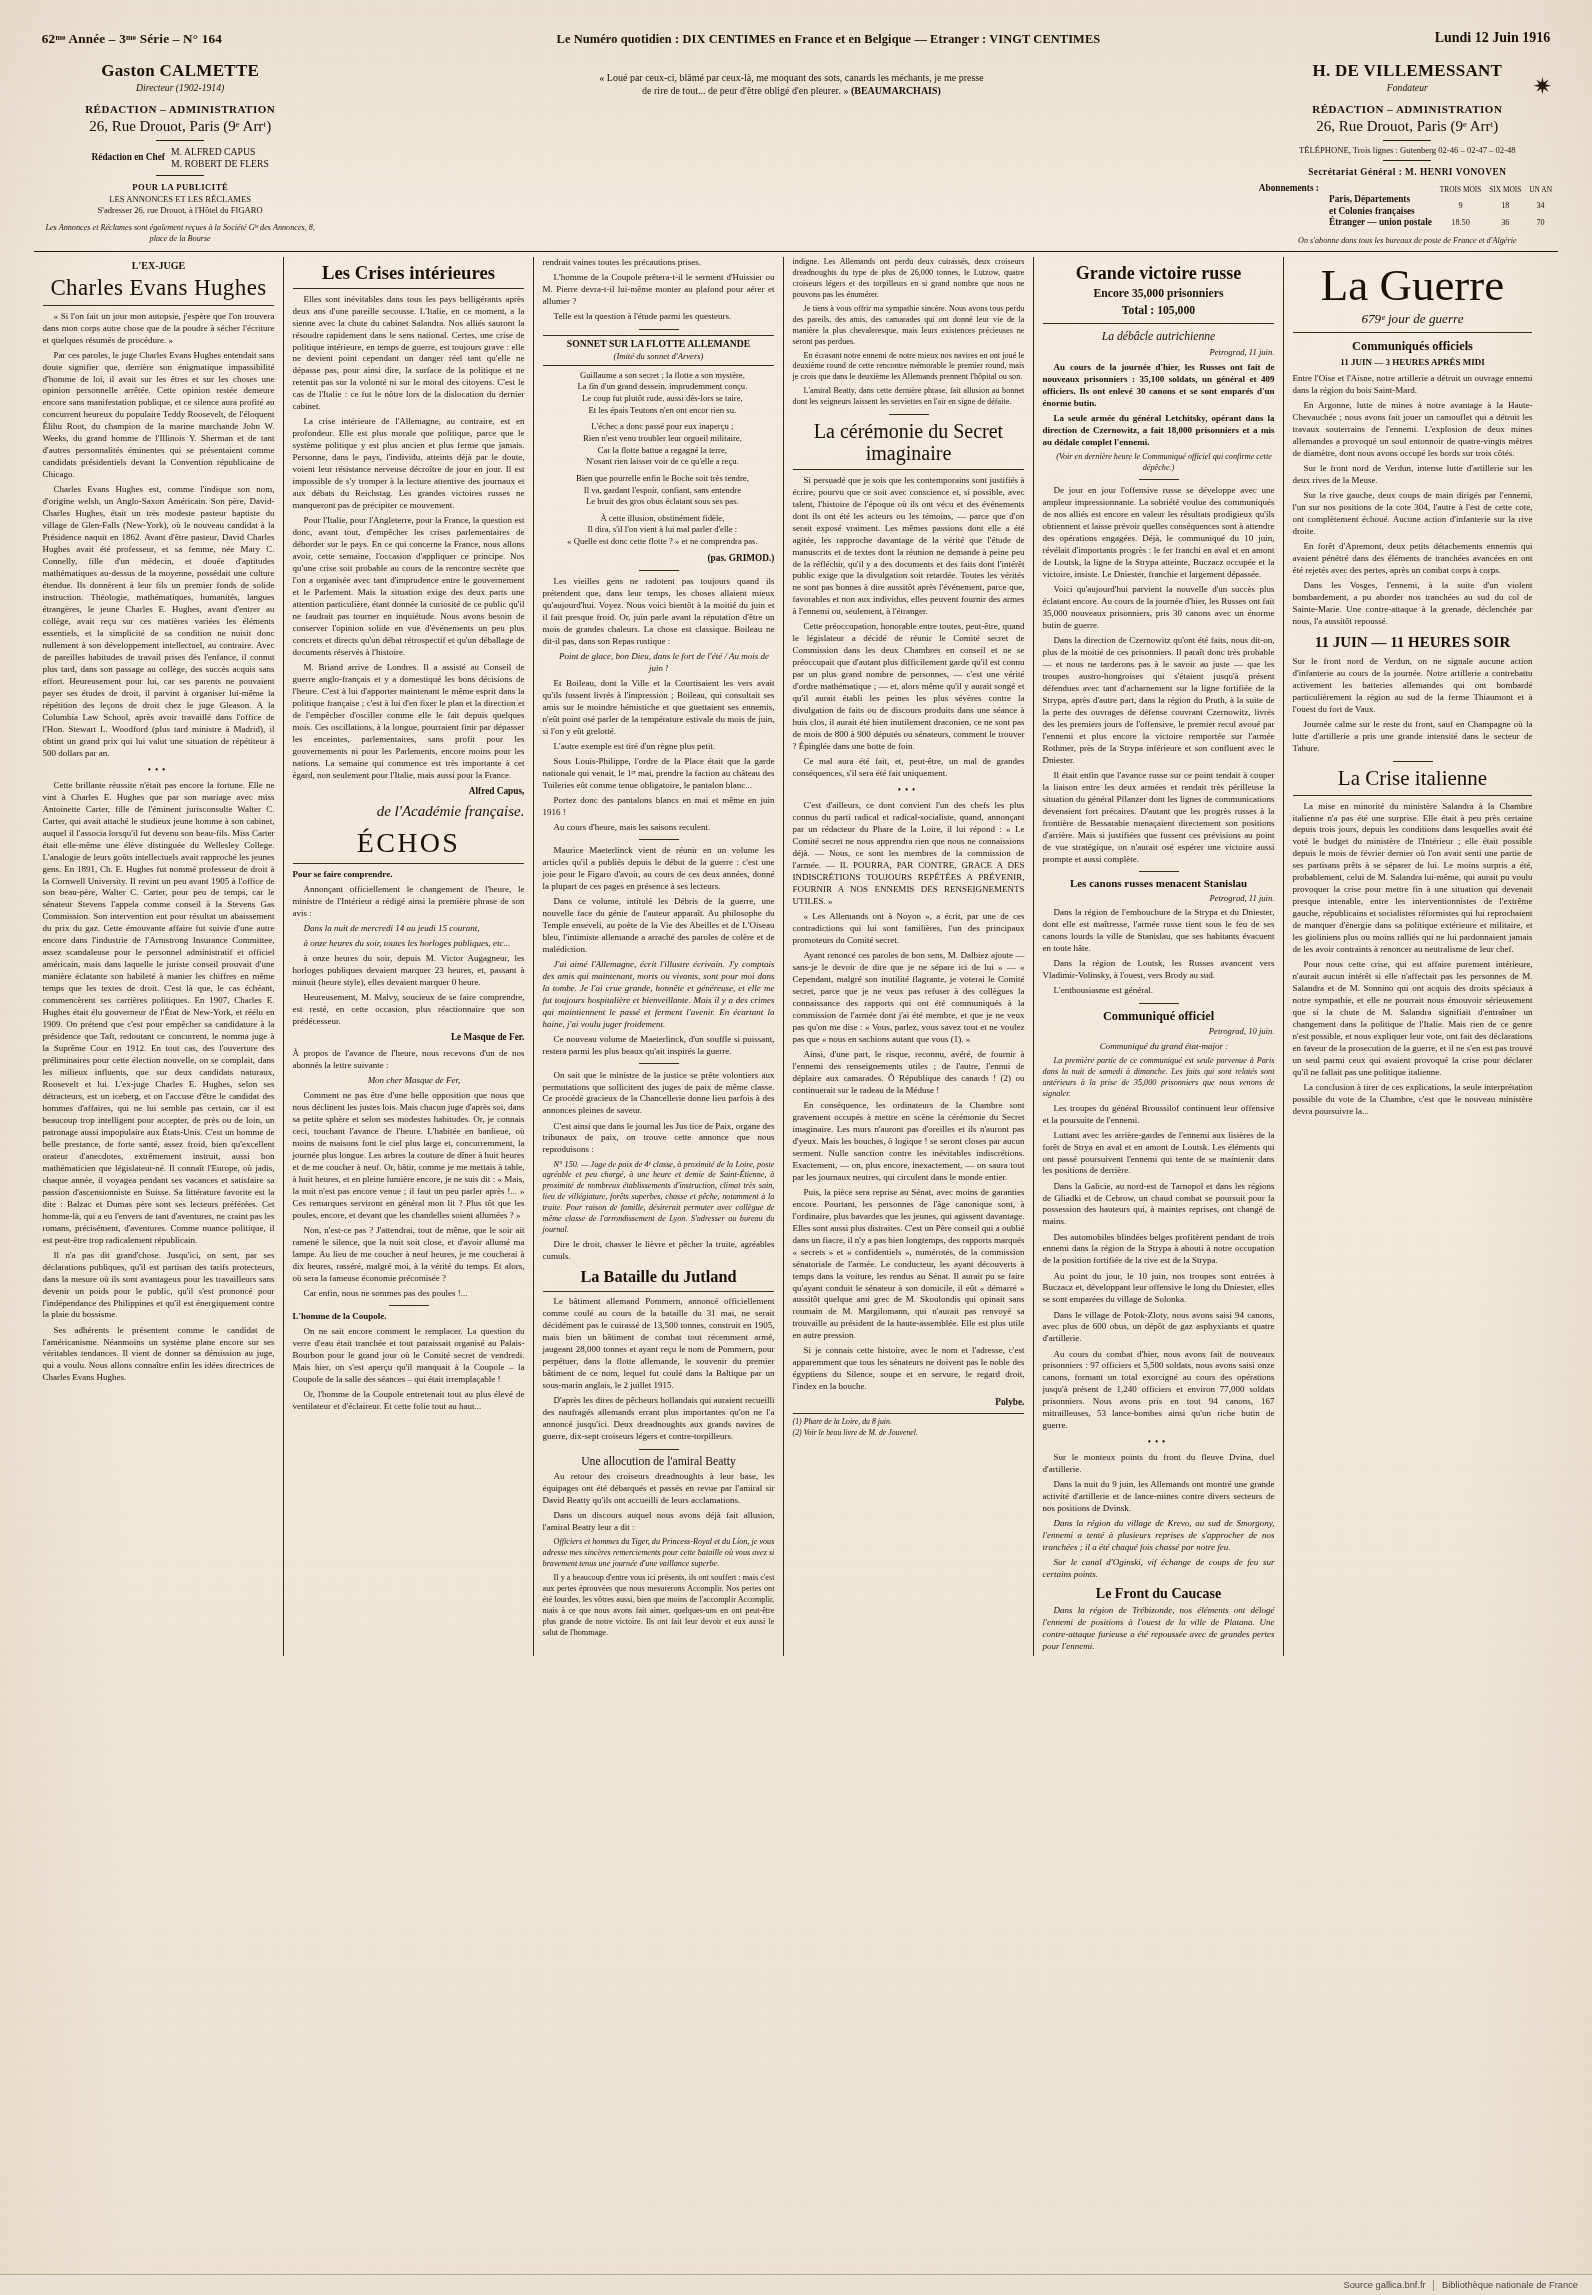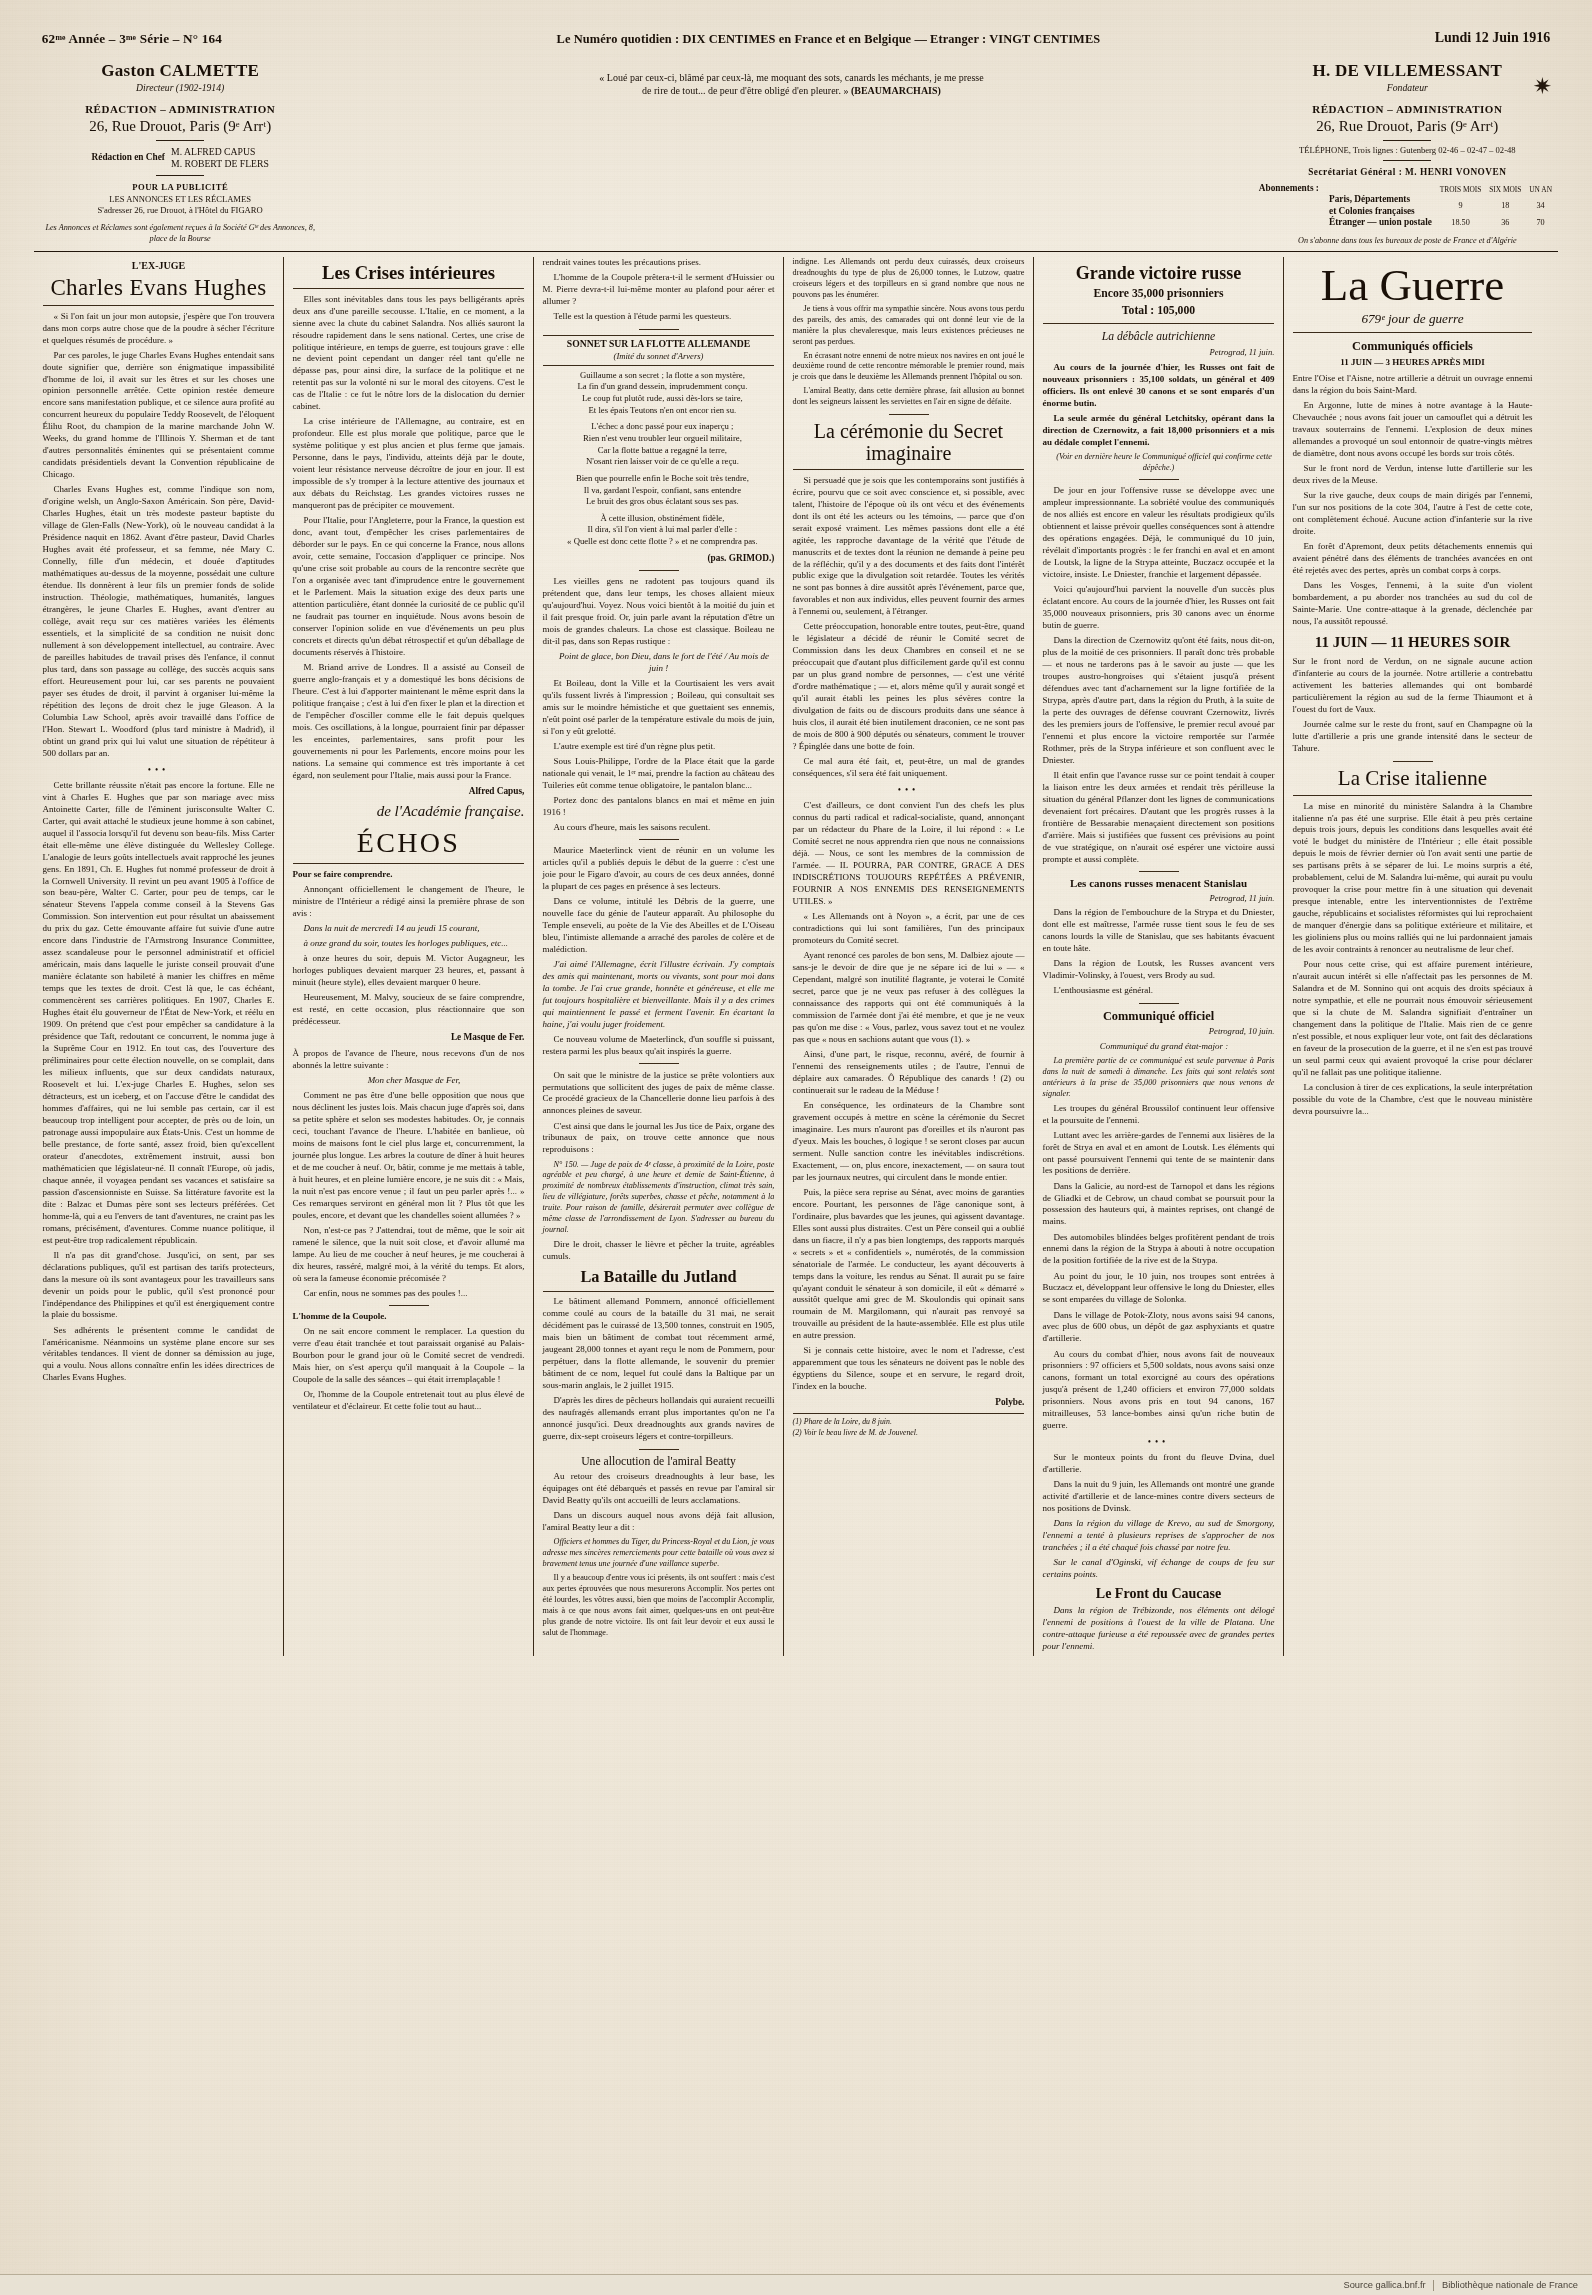--- a/index.html
+++ b/index.html
@@ -450,21 +450,21 @@
       <p>Pour l'Italie, pour l'Angleterre, pour la France, la question est donc, avant tout, d'empêcher les crises parlementaires de déborder sur le pays. En ce qui concerne la France, nous allons avoir, cette semaine, l'occasion d'appliquer ce principe. Nos qu'une crise soit probable au cours de la rencontre secrète que l'on a organisée avec tant d'imprudence entre le gouvernement et le Parlement. Mais la situation exige des deux parts une attention particulière, étant donnée la curiosité de ce public qu'il ne faudrait pas tourner en inquiétude. Nous avons besoin de conserver l'opinion solide en vue d'événements un peu plus concrets et directs qu'un débat rétrospectif et qu'un déballage de documents réservés à l'histoire.</p>
       <p>M. Briand arrive de Londres. Il a assisté au Conseil de guerre anglo-français et y a domestiqué les bons décisions de l'heure. C'est à lui d'apporter maintenant le même esprit dans la politique française ; c'est à lui d'en fixer le plan et la direction et de l'empêcher d'osciller comme elle le fait depuis quelques mois. Ces oscillations, à la longue, pourraient finir par dépasser les enceintes, parlementaires, sans profit pour les gouvernements ni pour les Parlements, encore moins pour les nations. La semaine qui commence est très importante à cet égard, non seulement pour l'Italie, mais aussi pour la France.</p>
       <div class="sig">Alfred Capus,</div>
       <div class="sig-i">de l'Académie française.</div>
 
       <h2 class="hl" style="font-size:28px;letter-spacing:2.3px">ÉCHOS</h2>
       <div class="rule-full"></div>
       <p class="noind bold">Pour se faire comprendre.</p>
       <p>Annonçant officiellement le changement de l'heure, le ministre de l'Intérieur a rédigé ainsi la première phrase de son avis :</p>
       <p class="italic">Dans la nuit de mercredi 14 au jeudi 15 courant,</p>
-      <p class="italic">à onze grand du soir, toutes les horloges publiques, etc...</p>
+      <p class="italic">à onze heures du soir, toutes les horloges publiques, etc...</p>
       <p>à onze heures du soir, depuis M. Victor Augagneur, les horloges publiques devaient marquer 23 heures, et, passant à minuit (heure style), elles devaient marquer 0 heure.</p>
       <p>Heureusement, M. Malvy, soucieux de se faire comprendre, est resté, en cette occasion, plus réactionnaire que son prédécesseur.</p>
       <div class="sig">Le Masque de Fer.</div>
 
       <p class="noind">À propos de l'avance de l'heure, nous recevons d'un de nos abonnés la lettre suivante :</p>
       <p class="center italic">Mon cher Masque de Fer,</p>
       <p>Comment ne pas être d'une belle opposition que nous que nous déclinent les justes lois. Mais chacun juge d'après soi, dans sa petite sphère et selon ses modestes habitudes. Or, je connais ceci, touchant l'avance de l'heure. L'habitée en banlieue, où moins de maisons font le ciel plus large et, concurremment, la journée plus longue. Les arbres la couture de dîner à huit heures et de me coucher à neuf. Or, bâtir, comme je me mettais à table, à huit heures, et en pleine lumière encore, je ne suis dit : « Mais, la nuit n'est pas encore venue ; il faut un peu parler après !... » Ces remarques serviront en général mon lit ? Plus tôt que les poules, encore, et devant que les chandelles soient allumées ? »</p>
       <p>Non, n'est-ce pas ? J'attendrai, tout de même, que le soir ait ramené le silence, que la nuit soit close, et d'avoir allumé ma lampe. Au lieu de me coucher à neuf heures, je me coucherai à dix heures, rasséré, malgré moi, à la vérité du temps. Et alors, où sera la fameuse économie précomisée ?</p>
       <p>Car enfin, nous ne sommes pas des poules !...</p>
       <div class="rule-short"></div>

